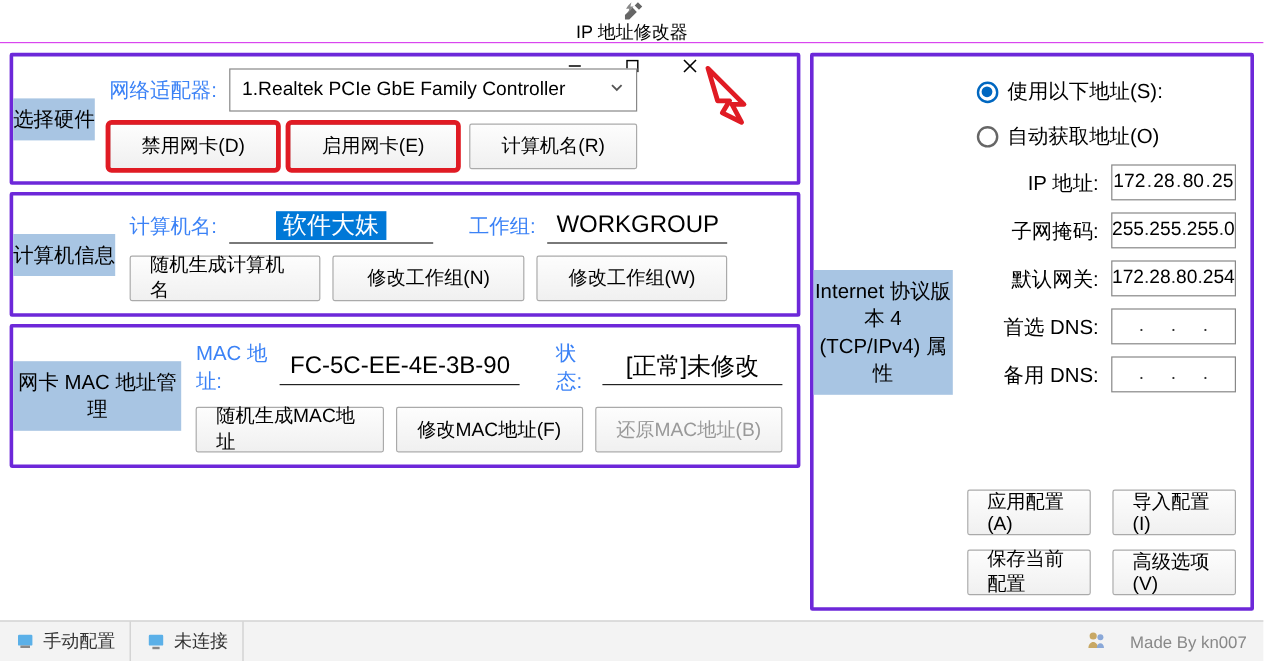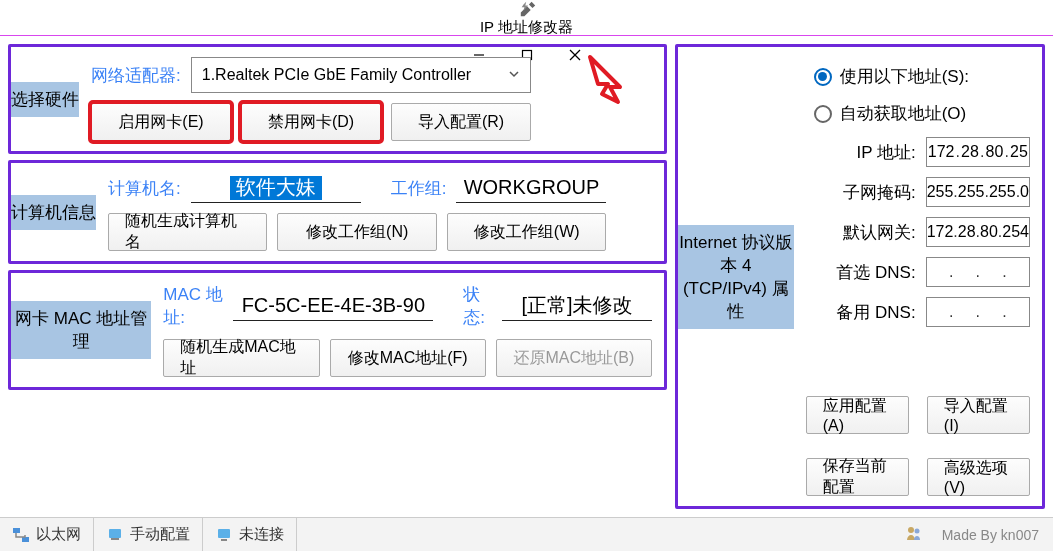--- a/index.html
+++ b/index.html
@@ -39,21 +39,21 @@
 .ip-row { display: flex; align-items: center; gap: 10px; margin-bottom: 10px; }
 .ip-row .ip-label { width: 110px; text-align: right; font-size: 17px; }
 .ip-field { flex: 1; height: 30px; border: 1px solid #888; display: flex; align-items: center; justify-content: space-evenly; font-size: 16px; background: #fff; }
 .ip-field .sep { color: #333; }
 
 .radio-row { display: flex; align-items: center; gap: 8px; margin: 8px 0 6px 8px; font-size: 17px; }
 .radio-outer { width: 18px; height: 18px; border: 2px solid #0067c0; border-radius: 50%; display: flex; align-items: center; justify-content: center; }
 .radio-outer.off { border-color: #666; }
 .radio-inner { width: 9px; height: 9px; background: #0067c0; border-radius: 50%; }
 
-.btn-pair { display: flex; gap: 18px; margin-top: 24px; }
+.btn-pair { display: flex; gap: 18px; margin-top: 12px; }
 .btn-pair .btn { flex: 1; min-width: 0; }
 
 .statusbar { position: absolute; bottom: 0; left: 0; right: 0; height: 34px; background: #f3f3f3; border-top: 1px solid #ccc; display: flex; align-items: center; font-size: 15px; color: #333; }
 .status-seg { display: flex; align-items: center; gap: 6px; padding: 0 12px; border-right: 1px solid #ccc; height: 100%; }
 .status-seg .sicon { width: 18px; height: 18px; display: flex; align-items: center; justify-content: center; }
 .watermark { margin-left: auto; padding-right: 14px; color: #888; display: flex; align-items: center; gap: 19px; font-size: 14px; }
 
 .arrow-annotation { position: absolute; top: 52px; left: 580px; width: 50px; height: 50px; pointer-events: none; }
 
 </style>
@@ -98,27 +98,27 @@
           <span class="label">网络适配器:</span>
           <div class="select">
             <span>1.Realtek PCIe GbE Family Controller</span>
             <span class="chev"><svg width="12" height="12" viewBox="0 0 12 12">
                   <path d="M2 4l4 4 4-4" fill="none" stroke="#555" stroke-width="1.5"></path>
                 </svg></span>
           </div>
         </div>
         <div class="row">
           <div class="btn wide highlight-red">
+              <span>禁用网卡(D)</span>
+            </div>
+          <div class="btn wide highlight-red">
               <span>启用网卡(E)</span>
             </div>
-          <div class="btn wide highlight-red">
-              <span>禁用网卡(D)</span>
-            </div>
-          <div class="btn wide">
-              <span>导入配置(R)</span>
+          <div class="btn wide">
+              <span>计算机名(R)</span>
             </div>
         </div>
       </div>
     </div>
 
     <div class="groupbox">
       <div class="group-header">计算机信息</div>
       <div class="group-body">
         <div class="row">
           <span class="label">计算机名:</span>
@@ -270,30 +270,20 @@
               <span>高级选项(V)</span>
             </div>
         </div>
 
       </div>
     </div>
   </div>
 </div>
 
 <div class="statusbar">
-  <div class="status-seg">
-    <span class="sicon">
-        <svg width="18" height="18" viewBox="0 0 18 18">
-          <rect x="1" y="2" width="7" height="5" fill="#4a90d9"></rect>
-          <rect x="10" y="11" width="7" height="5" fill="#4a90d9"></rect>
-          <path d="M4 7v4h9v-2" fill="none" stroke="#888" stroke-width="1.5"></path>
-        </svg>
-      </span>
-    <span>以太网</span>
-  </div>
   <div class="status-seg">
     <span class="sicon">
         <svg width="18" height="18" viewBox="0 0 18 18">
           <rect x="3" y="3" width="12" height="9" rx="1" fill="#5bb0e8"></rect>
           <path d="M5 13h8" stroke="#888" stroke-width="2"></path>
         </svg>
       </span>
     <span>手动配置</span>
   </div>
   <div class="status-seg">

